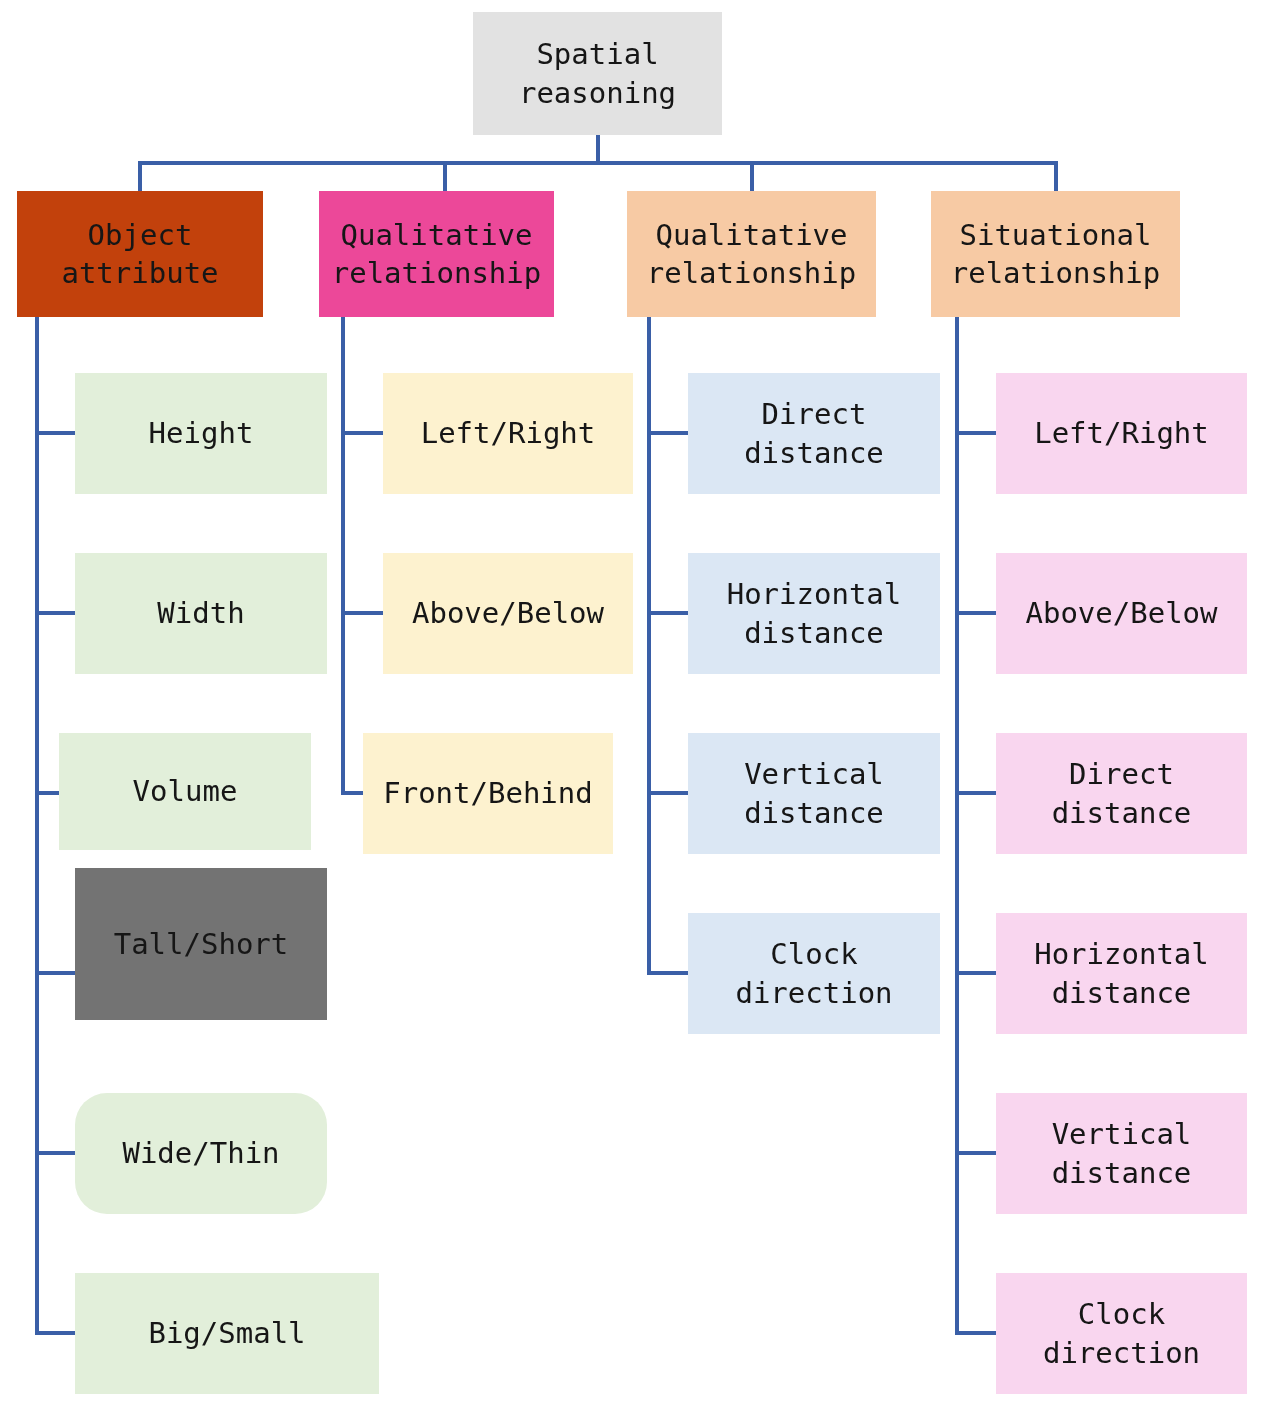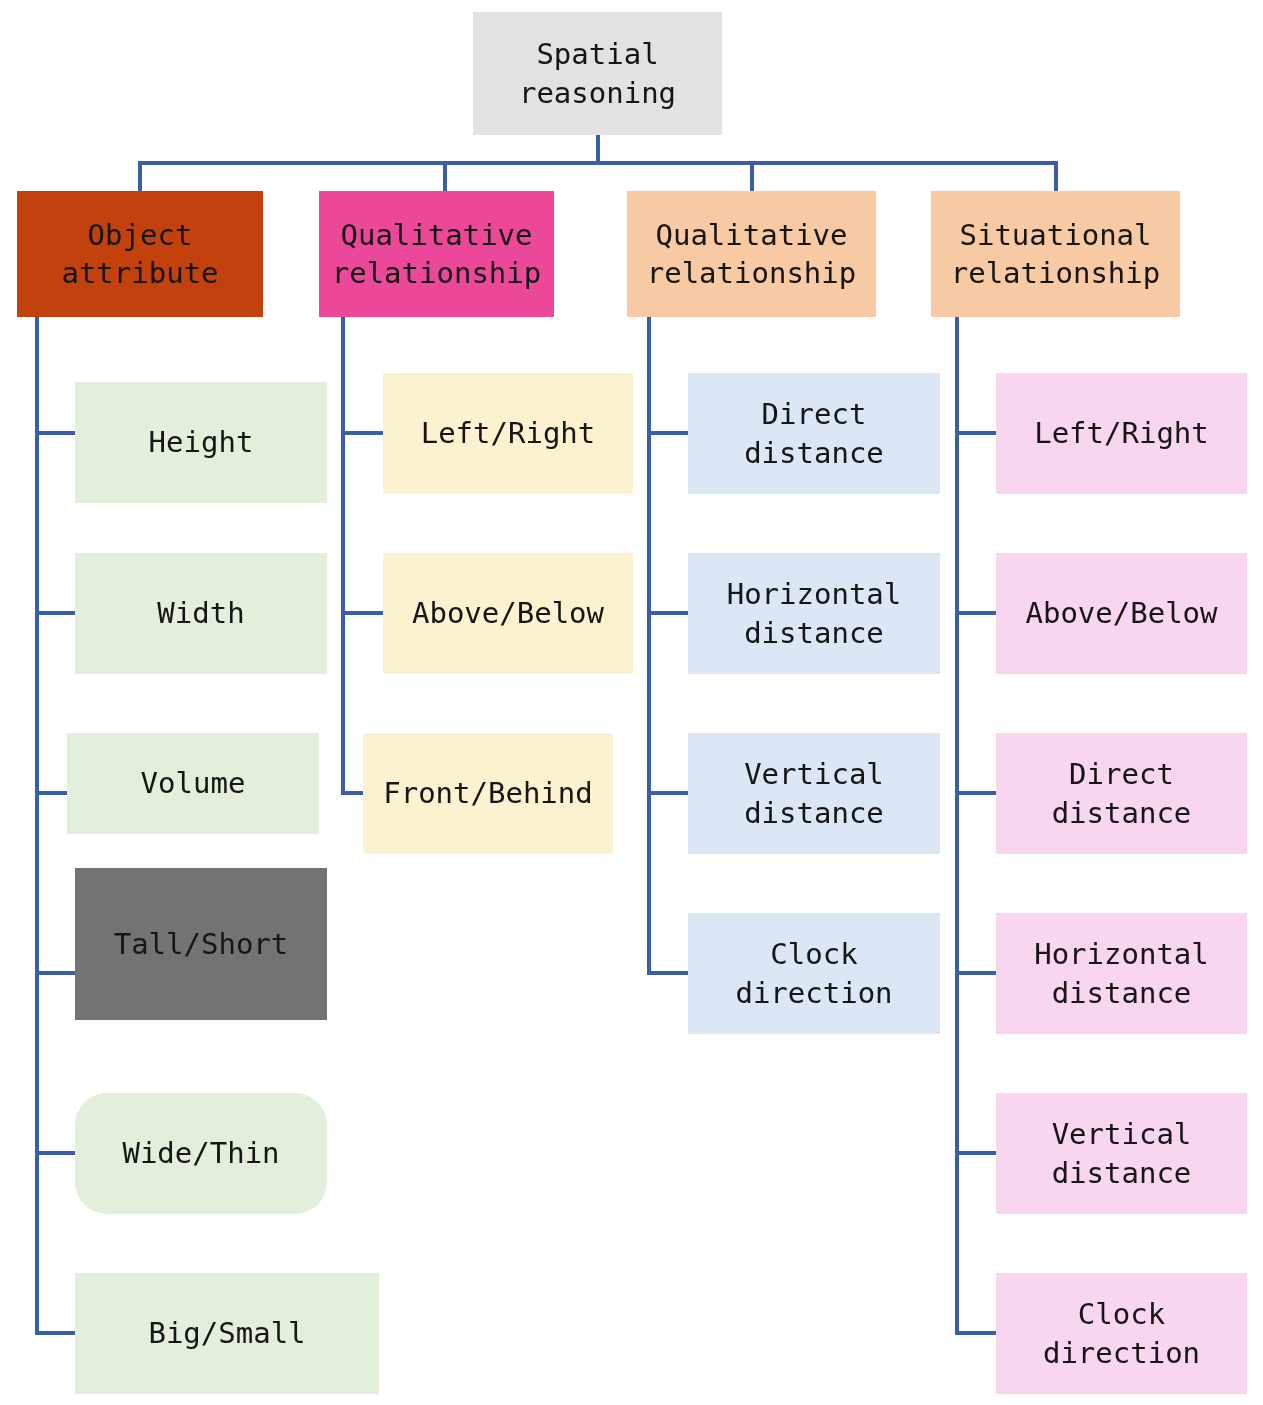--- a/index.html
+++ b/index.html
@@ -58,23 +58,23 @@
       <div class="line" style="left: 955px; top: 317px; width: 4px; height: 1018px; background: rgb(58, 95, 167);"></div>
       <div class="line" style="left: 955px; top: 431px; width: 41px; height: 4px; background: rgb(58, 95, 167);"></div>
       <div class="line" style="left: 955px; top: 611px; width: 41px; height: 4px; background: rgb(58, 95, 167);"></div>
       <div class="line" style="left: 955px; top: 791px; width: 41px; height: 4px; background: rgb(58, 95, 167);"></div>
       <div class="line" style="left: 955px; top: 971px; width: 41px; height: 4px; background: rgb(58, 95, 167);"></div>
       <div class="line" style="left: 955px; top: 1151px; width: 41px; height: 4px; background: rgb(58, 95, 167);"></div>
       <div class="line" style="left: 955px; top: 1331px; width: 41px; height: 4px; background: rgb(58, 95, 167);"></div>
     </div>
   <div id="columns">
       <div class="node" style="left: 17px; top: 191px; width: 246px; height: 126px; background: #c2410c;">Object attribute</div>
-      <div class="node" style="left: 75px; top: 373px; width: 252px; height: 121px; background: rgb(226, 239, 218); margin-top: 9px;">Height</div>
+      <div class="node" style="left: 75px; top: 373px; width: 252px; height: 121px; background: rgb(226, 239, 218);">Height</div>
       <div class="node" style="left: 75px; top: 553px; width: 252px; height: 121px; background: rgb(226, 239, 218);">Width</div>
-      <div class="node" style="left: 67px; top: 733px; width: 252px; height: 101px; background: rgb(226, 239, 218);">Volume</div>
+      <div class="node" style="left: 59px; top: 733px; width: 252px; height: 117px; background: rgb(226, 239, 218);">Volume</div>
       <div class="node" style="left: 75px; top: 868px; width: 252px; height: 152px; background: #737373;">Tall/Short</div>
       <div class="node" style="left: 75px; top: 1093px; width: 252px; height: 121px; background: rgb(226, 239, 218); border-radius: 32px;">Wide/Thin</div>
       <div class="node" style="left: 75px; top: 1273px; width: 304px; height: 121px; background: rgb(226, 239, 218);">Big/Small</div>
       <div class="node" style="left: 319px; top: 191px; width: 235px; height: 126px; background: #ec4899;">Qualitative relationship</div>
       <div class="node" style="left: 383px; top: 373px; width: 250px; height: 121px; background: rgb(253, 242, 207);">Left/Right</div>
       <div class="node" style="left: 383px; top: 553px; width: 250px; height: 121px; background: rgb(253, 242, 207);">Above/Below</div>
       <div class="node" style="left: 363px; top: 733px; width: 250px; height: 121px; background: rgb(253, 242, 207);">Front/Behind</div>
       <div class="node" style="left: 627px; top: 191px; width: 249px; height: 126px; background: rgb(247, 202, 164);">Qualitative relationship</div>
       <div class="node" style="left: 688px; top: 373px; width: 252px; height: 121px; background: rgb(219, 231, 244);">Direct distance</div>
       <div class="node" style="left: 688px; top: 553px; width: 252px; height: 121px; background: rgb(219, 231, 244);">Horizontal distance</div>

